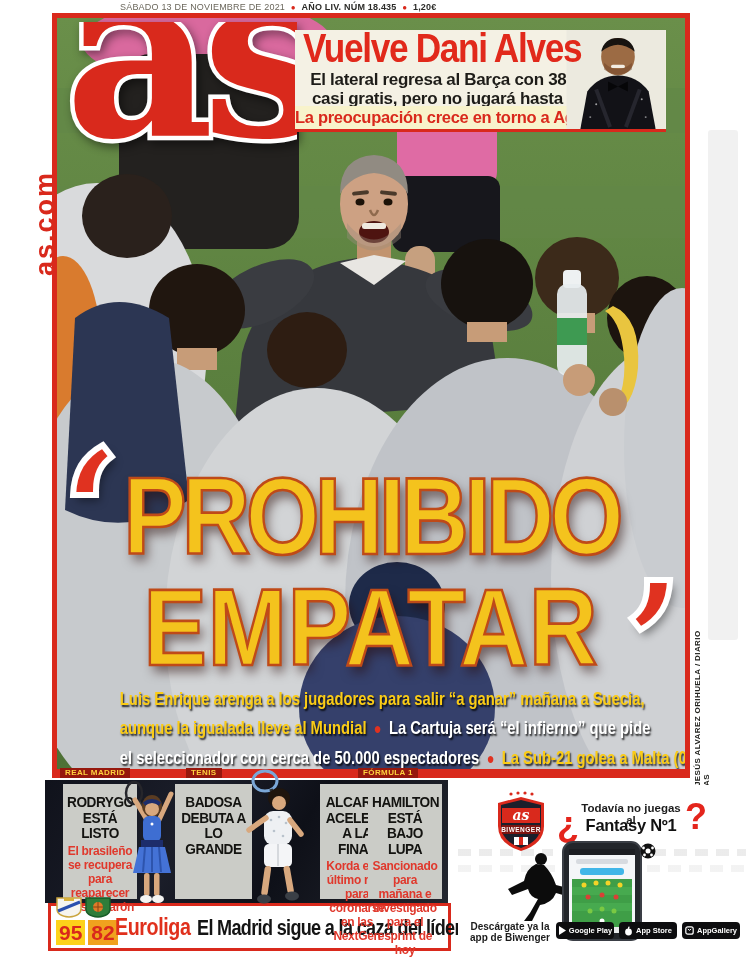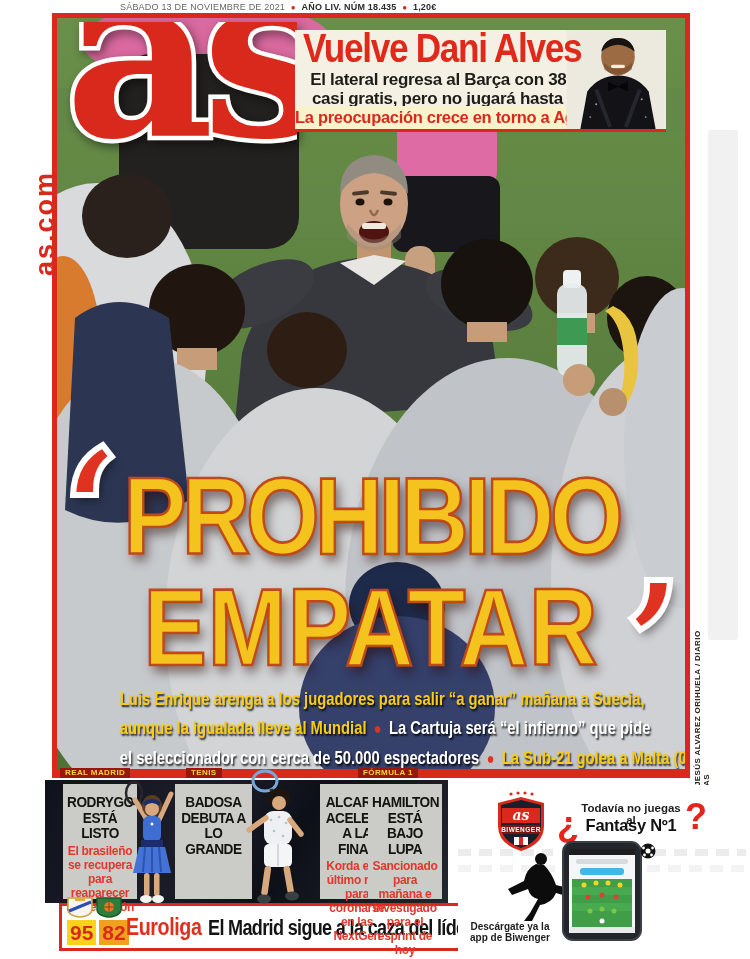--- a/index.html
+++ b/index.html
@@ -84,21 +84,21 @@
   .bb3{left:243px;width:74px;margin-left:32px;} .bb4{left:323px;width:74px;text-align:center;}
   .brief-box h3{margin:0 0 2px 0;color:#131310;font-size:14.5px;line-height:15.5px;
                 font-weight:bold;letter-spacing:-.5px;transform:scaleX(.94);transform-origin:center top;}
   .brief-box p{margin:0;color:#e0382c;font-size:12px;line-height:14px;font-weight:bold;
                letter-spacing:-.3px;}
   .fig{position:absolute;z-index:4;}
   .fig-badosa{left:76px;top:0px;width:62px;height:124px;}
   .fig-alcaraz{left:192px;top:-12px;width:68px;height:138px;}
 
   
-  .scorebar{position:absolute;left:59px;top:903px;width:403px;height:48px;
+  .scorebar{position:absolute;left:48px;top:903px;width:403px;height:48px;
             background:#ffffff;border:3px solid #d9291c;box-sizing:border-box;}
   .crests{position:absolute;left:5px;top:-9px;display:flex;gap:3px;z-index:3;}
   .score-row{position:absolute;left:5px;bottom:3px;display:flex;gap:3px;align-items:flex-end;}
   .score{font-size:21px;font-weight:bold;color:#d9291c;padding:0 3px;line-height:25px;}
   .score-home{background:#fdd21a;} .score-away{background:#f0a21e;}
   .sb-text{position:absolute;left:64px;top:50%;transform:translateY(-50%) scaleX(.82);
            transform-origin:left center;white-space:nowrap;display:flex;
            align-items:baseline;gap:8px;}
   .sb-comp{color:#e0301c;font-size:24px;font-weight:bold;letter-spacing:-.5px;}
   .sb-head{color:#141414;font-size:22px;font-weight:bold;letter-spacing:-.8px;}
@@ -415,15 +415,37 @@
         <circle cx="12.5" cy="5" r="1.4" fill="#fff"></circle>
       <circle cx="4.5" cy="12" r="1.4" fill="#fff"></circle>
         <circle cx="11.5" cy="12" r="1.4" fill="#fff"></circle>
     </svg>
 
     <div class="ad-cta">
       <div>Descárgate ya la</div>
       <div>app de Biwenger</div>
     </div>
 
+    <div class="stores">
+      <div class="store-btn">
+        <svg width="8" height="9" viewBox="0 0 8 9">
+          <polygon points="1,0 8,4.5 1,9" fill="#ffffff"></polygon>
+        </svg>
+        <span>Google Play</span>
+      </div>
+      <div class="store-btn">
+        <svg width="9" height="10" viewBox="0 0 9 10">
+          <circle cx="4.5" cy="6" r="3.4" fill="#ffffff"></circle>
+          <rect x="4" y="0.5" width="1.4" height="2.6" rx=".7" fill="#ffffff" transform="rotate(18 4.7 1.8)"></rect>
+        </svg>
+        <span>App Store</span>
+      </div>
+      <div class="store-btn">
+        <svg width="9" height="9" viewBox="0 0 9 9">
+          <rect x="0.8" y="0.8" width="7.4" height="7.4" rx="2" fill="none" stroke="#ffffff" stroke-width="1.2"></rect>
+          <path d="M2.8,3 Q4.5,5.6 6.2,3" stroke="#ffffff" stroke-width="1" fill="none"></path>
+        </svg>
+        <span>AppGallery</span>
+      </div>
+    </div>
   </div>
 
 </div>
 
 </body></html>

